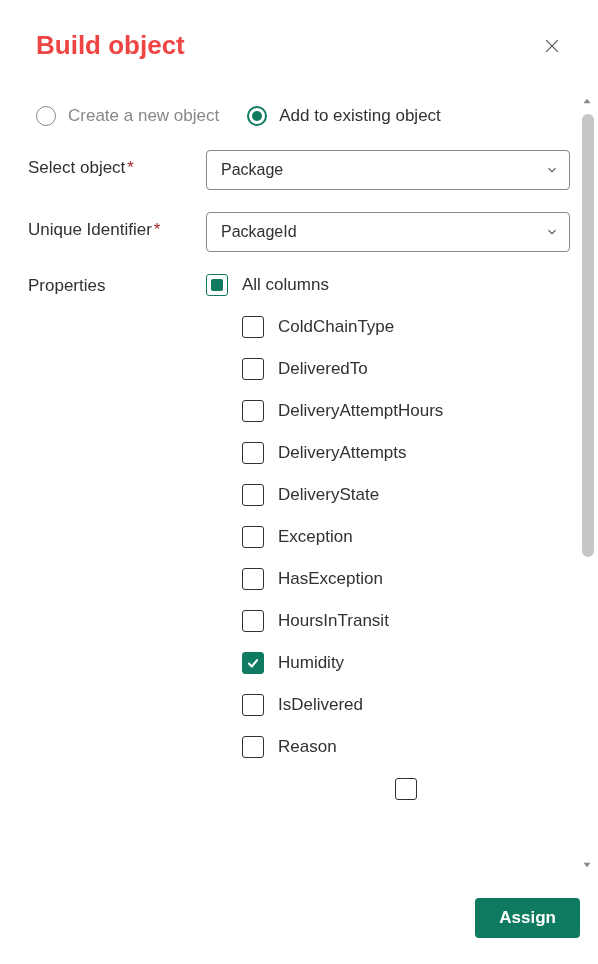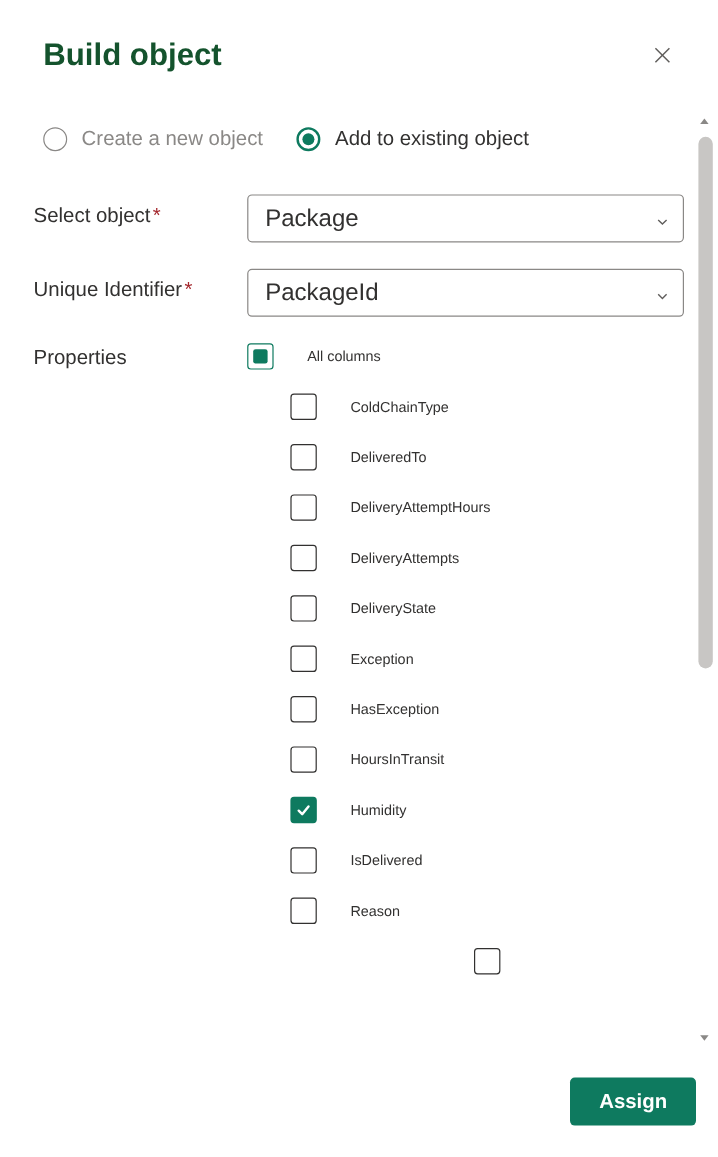--- a/index.html
+++ b/index.html
@@ -25,21 +25,21 @@
   }
   .header {
     display: flex;
     justify-content: space-between;
     align-items: center;
     padding: 30px 36px 20px 36px;
   }
   .title {
     font-size: 26px;
     font-weight: 600;
-    color: #14532d;
+    color: #ef4444;
   }
   .close-icon {
     width: 20px;
     height: 20px;
     cursor: pointer;
     color: #605e5c;
   }
   .close-icon svg {
     width: 100%;
     height: 100%;
@@ -50,21 +50,21 @@
     bottom: 84px;
     left: 0;
     right: 0;
     overflow-y: auto;
     padding: 0 28px 0 28px;
   }
   .radio-row {
     display: flex;
     align-items: center;
     gap: 28px;
-    margin: 18px 0 36px 8px;
+    margin: 18px 0 24px 8px;
   }
   .radio-option {
     display: flex;
     align-items: center;
     gap: 12px;
     cursor: pointer;
     font-size: 17px;
   }
   .radio-circle {
     width: 20px;
@@ -110,21 +110,21 @@
   }
   .dropdown {
     width: 100%;
     height: 40px;
     border: 1px solid #8a8886;
     border-radius: 4px;
     padding: 0 10px 0 14px;
     display: flex;
     align-items: center;
     justify-content: space-between;
-    font-size: 20px;
+    font-size: 16px;
     color: #323130;
     cursor: pointer;
     background: #fff;
   }
   .chevron-down {
     width: 14px;
     height: 14px;
     color: #605e5c;
   }
   .chevron-down svg {
@@ -135,24 +135,24 @@
     display: flex;
     align-items: flex-start;
     margin-top: 20px;
   }
   .checkbox-col {
     flex: 1;
   }
   .checkbox-item {
     display: flex;
     align-items: center;
-    gap: 28px;
+    gap: 14px;
     margin-bottom: 20px;
     cursor: pointer;
-    font-size: 12px;
+    font-size: 17px;
   }
   .checkbox-item .cb-label {
     color: #323130;
   }
   .checkbox-box {
     width: 22px;
     height: 22px;
     border: 1.5px solid #323130;
     border-radius: 3px;
     display: flex;

